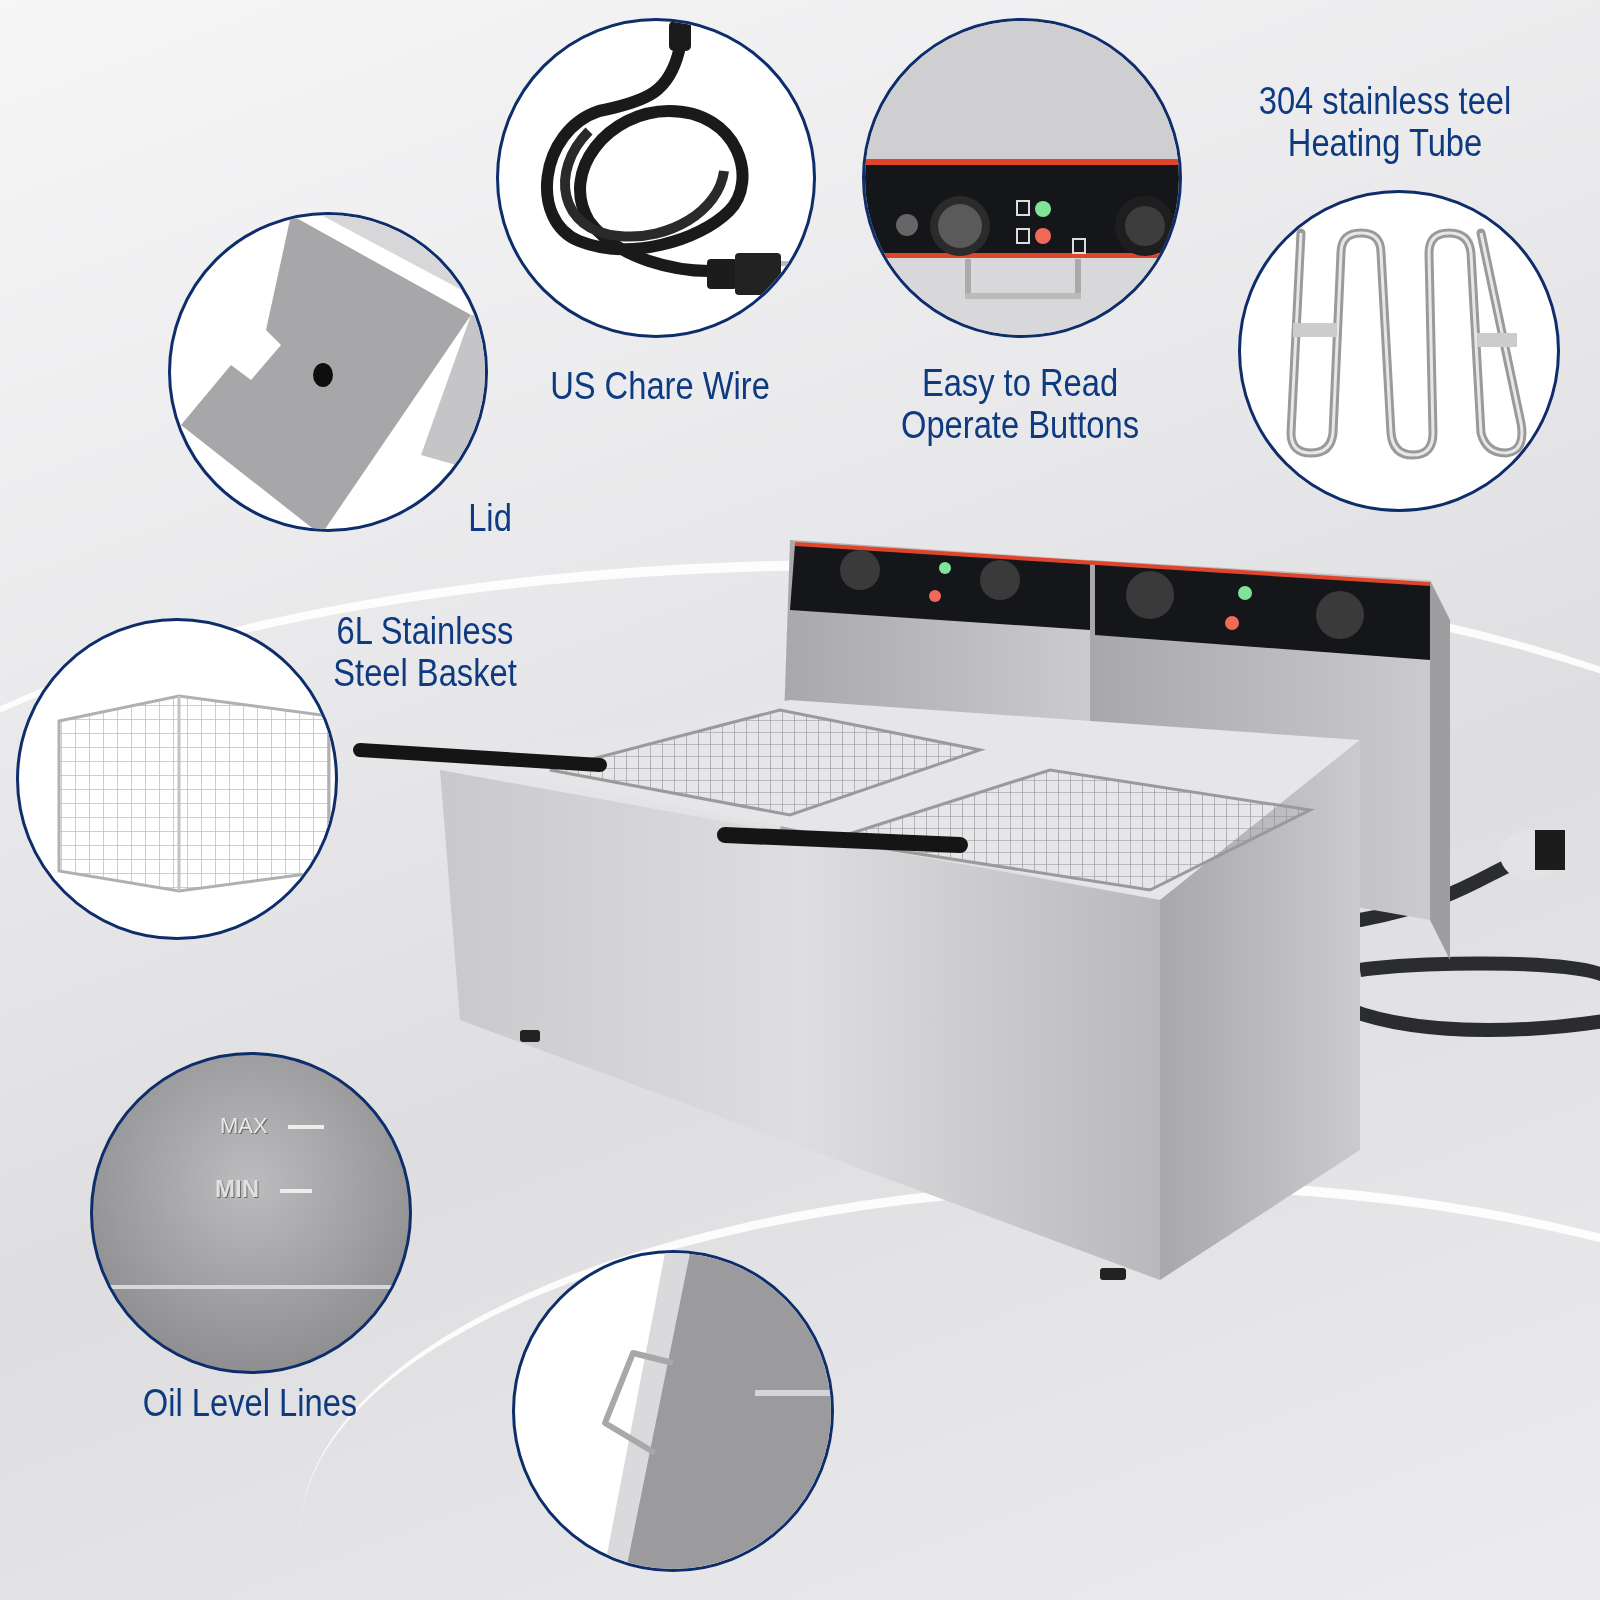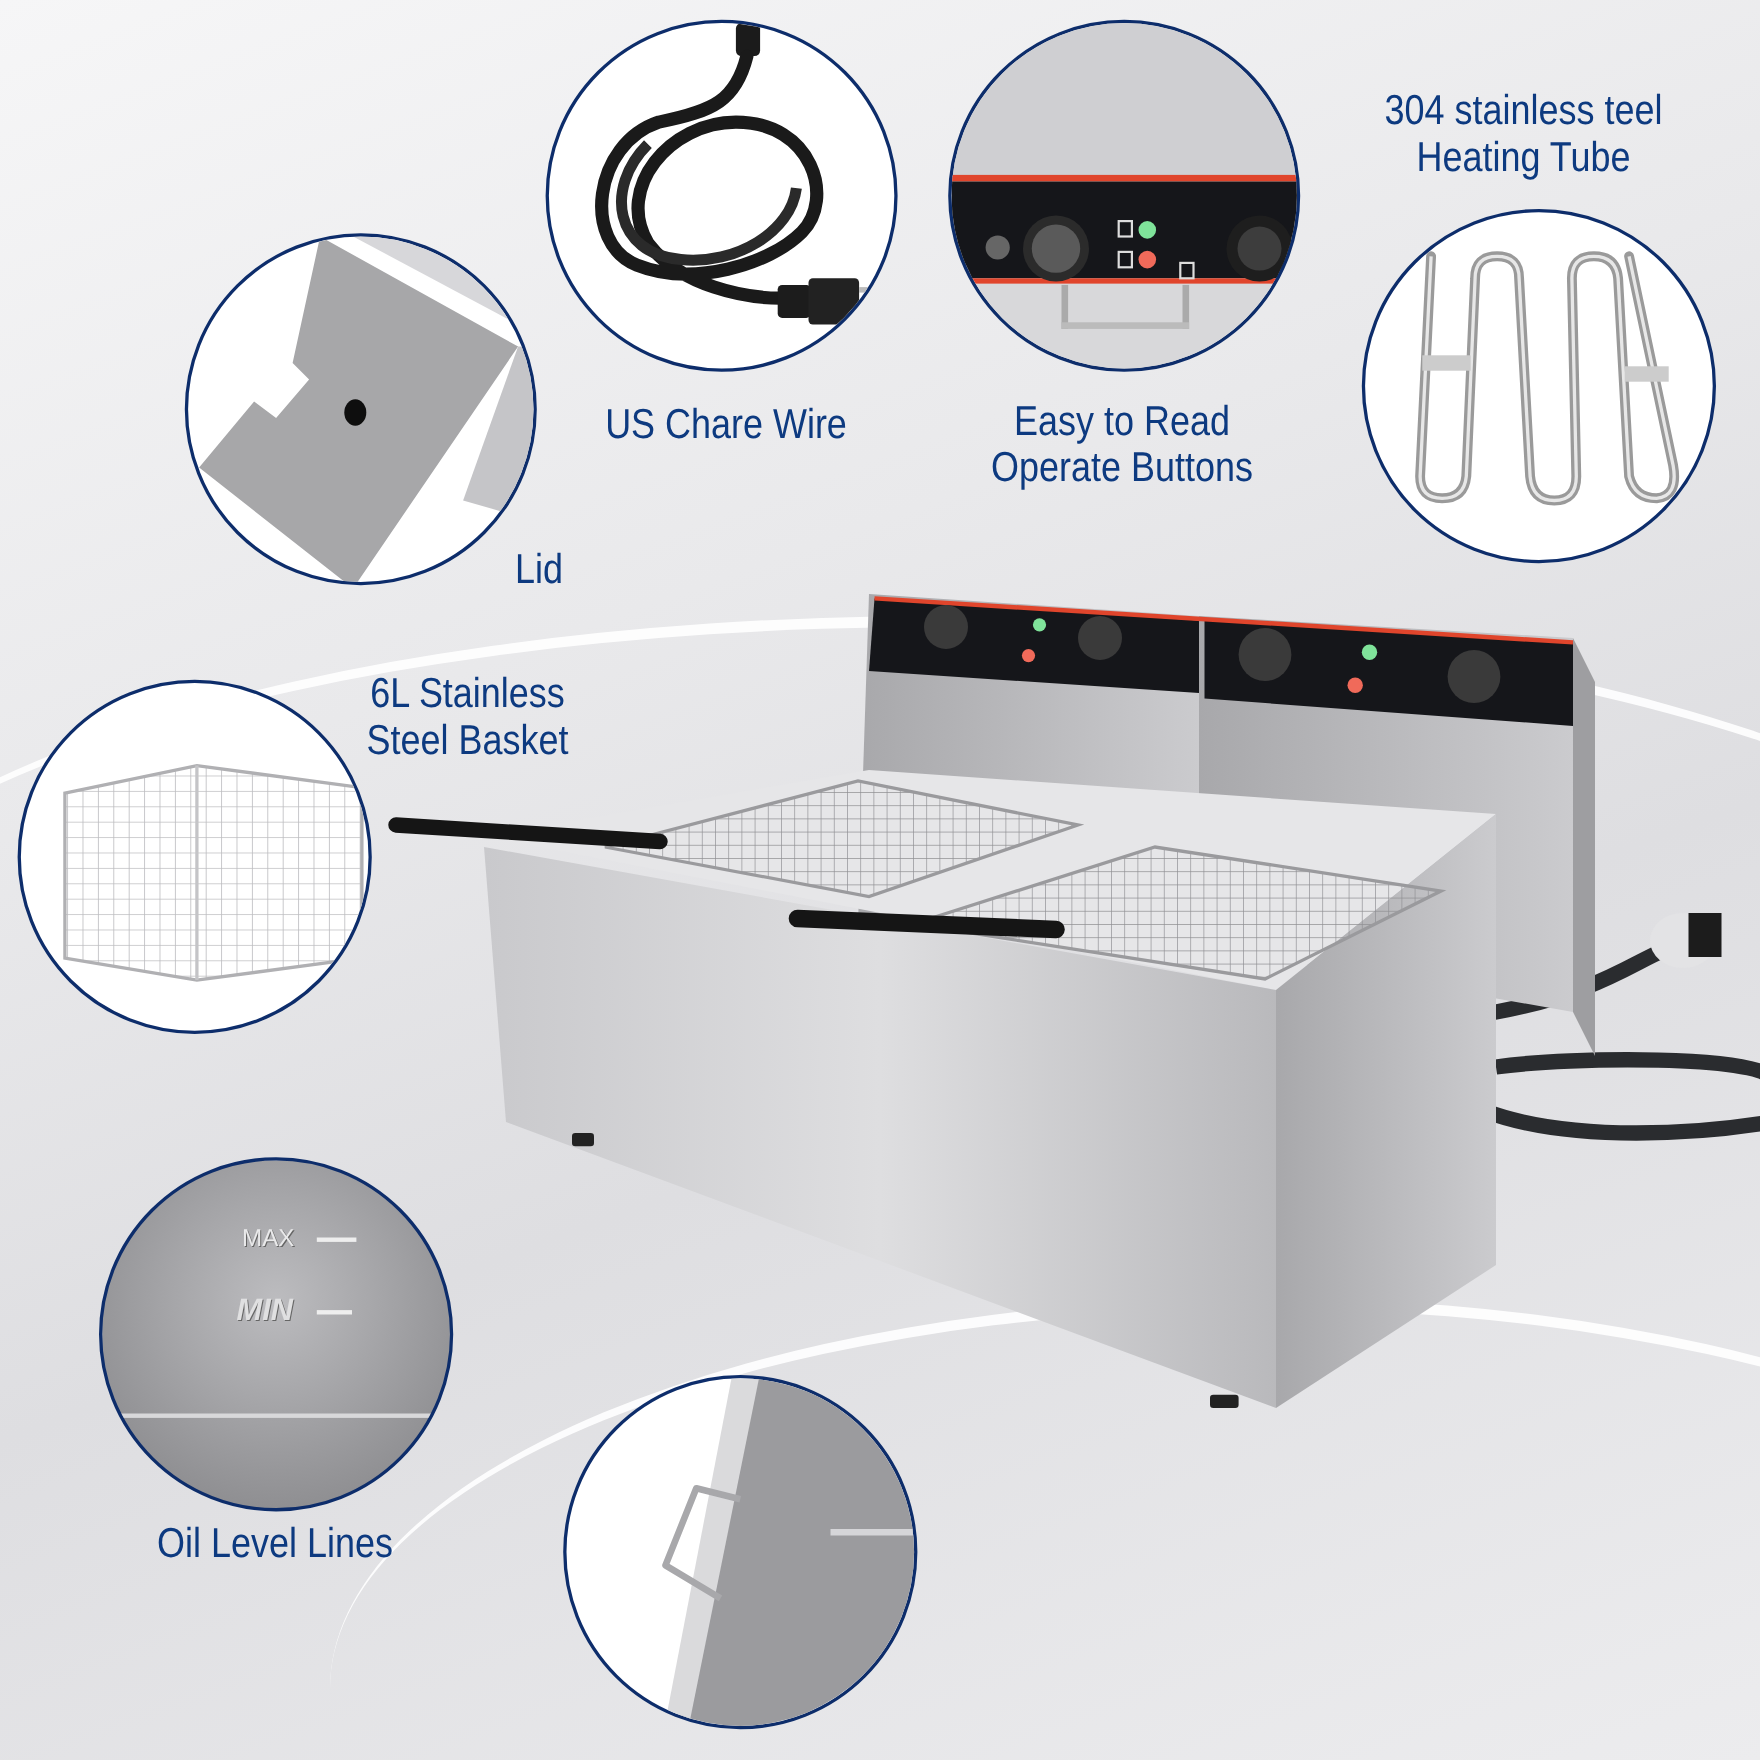--- a/index.html
+++ b/index.html
@@ -103,21 +103,21 @@
     <polygon points="40,100 160,75 310,95 310,250 160,270 40,250" fill="url(#mesh)" stroke="#b0b0b3" stroke-width="3"></polygon>
     <line x1="160" y1="75" x2="160" y2="270" stroke="#c4c4c7" stroke-width="3"></line>
   </svg>
 </div>
 
 <div class="callout" style="left:90px;top:1052px;width:322px;height:322px;background:radial-gradient(circle at 50% 40%,#bcbcbf 0%,#8d8d90 80%);">
   <div style="position:absolute;left:115px;top:58px;color:#e9e9ea;font-weight:normal;font-size:22px;text-shadow:1px 1px 0 #666;margin-left:12px;">
     <span>MAX</span>
     <span style="display:inline-block;width:36px;height:4px;background:#eee;vertical-align:middle;margin-left:14px;"></span>
   </div>
-  <div style="position:absolute;left:122px;top:120px;color:#e0e0e1;font-weight:bold;font-size:28px;text-shadow:1px 1px 0 #666;font-style:italic;">
+  <div style="position:absolute;left:122px;top:120px;color:#e0e0e1;font-weight:bold;font-size:24px;text-shadow:1px 1px 0 #666;">
     <span>MIN</span>
     <span style="display:inline-block;width:32px;height:4px;background:#eee;vertical-align:middle;margin-left:14px;"></span>
   </div>
   <div style="position:absolute;left:0;top:230px;width:322px;height:4px;background:#d8d8da;"></div>
 </div>
 <div class="label" style="left:110px;top:1382px;width:280px;">
   <div>Oil Level Lines</div>
 </div>
 
 <div class="callout" style="left:512px;top:1250px;width:322px;height:322px;">

